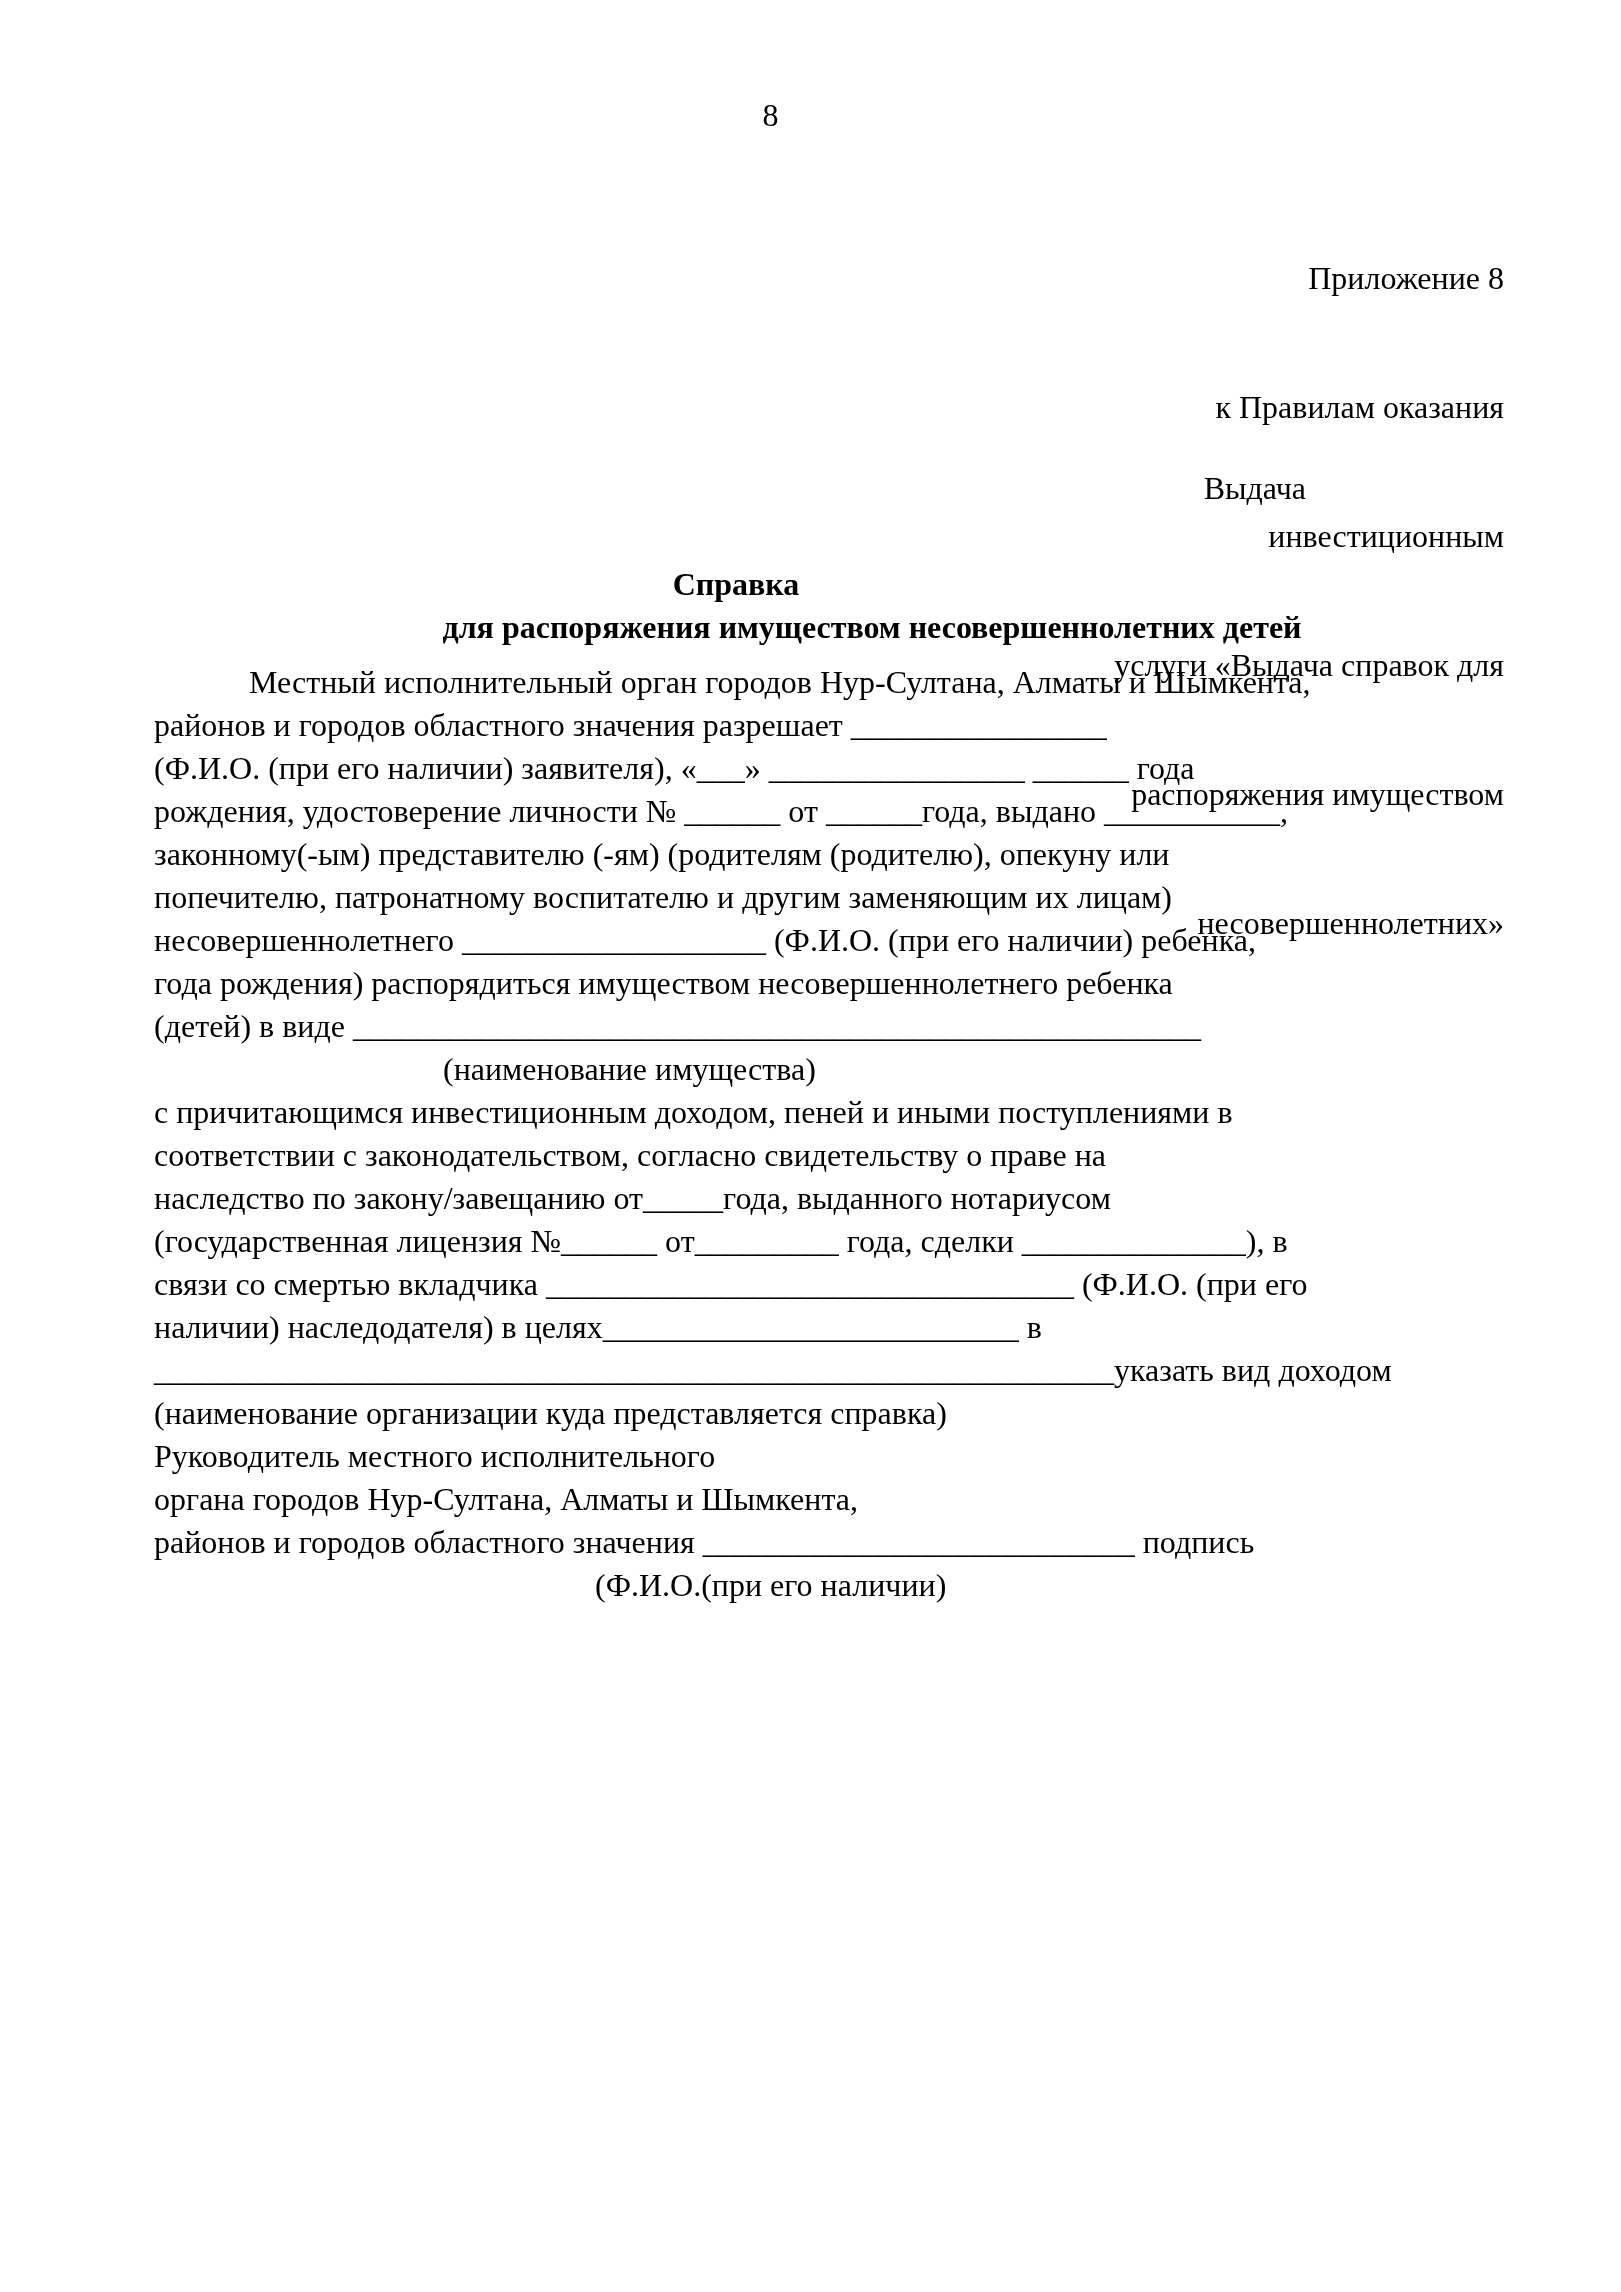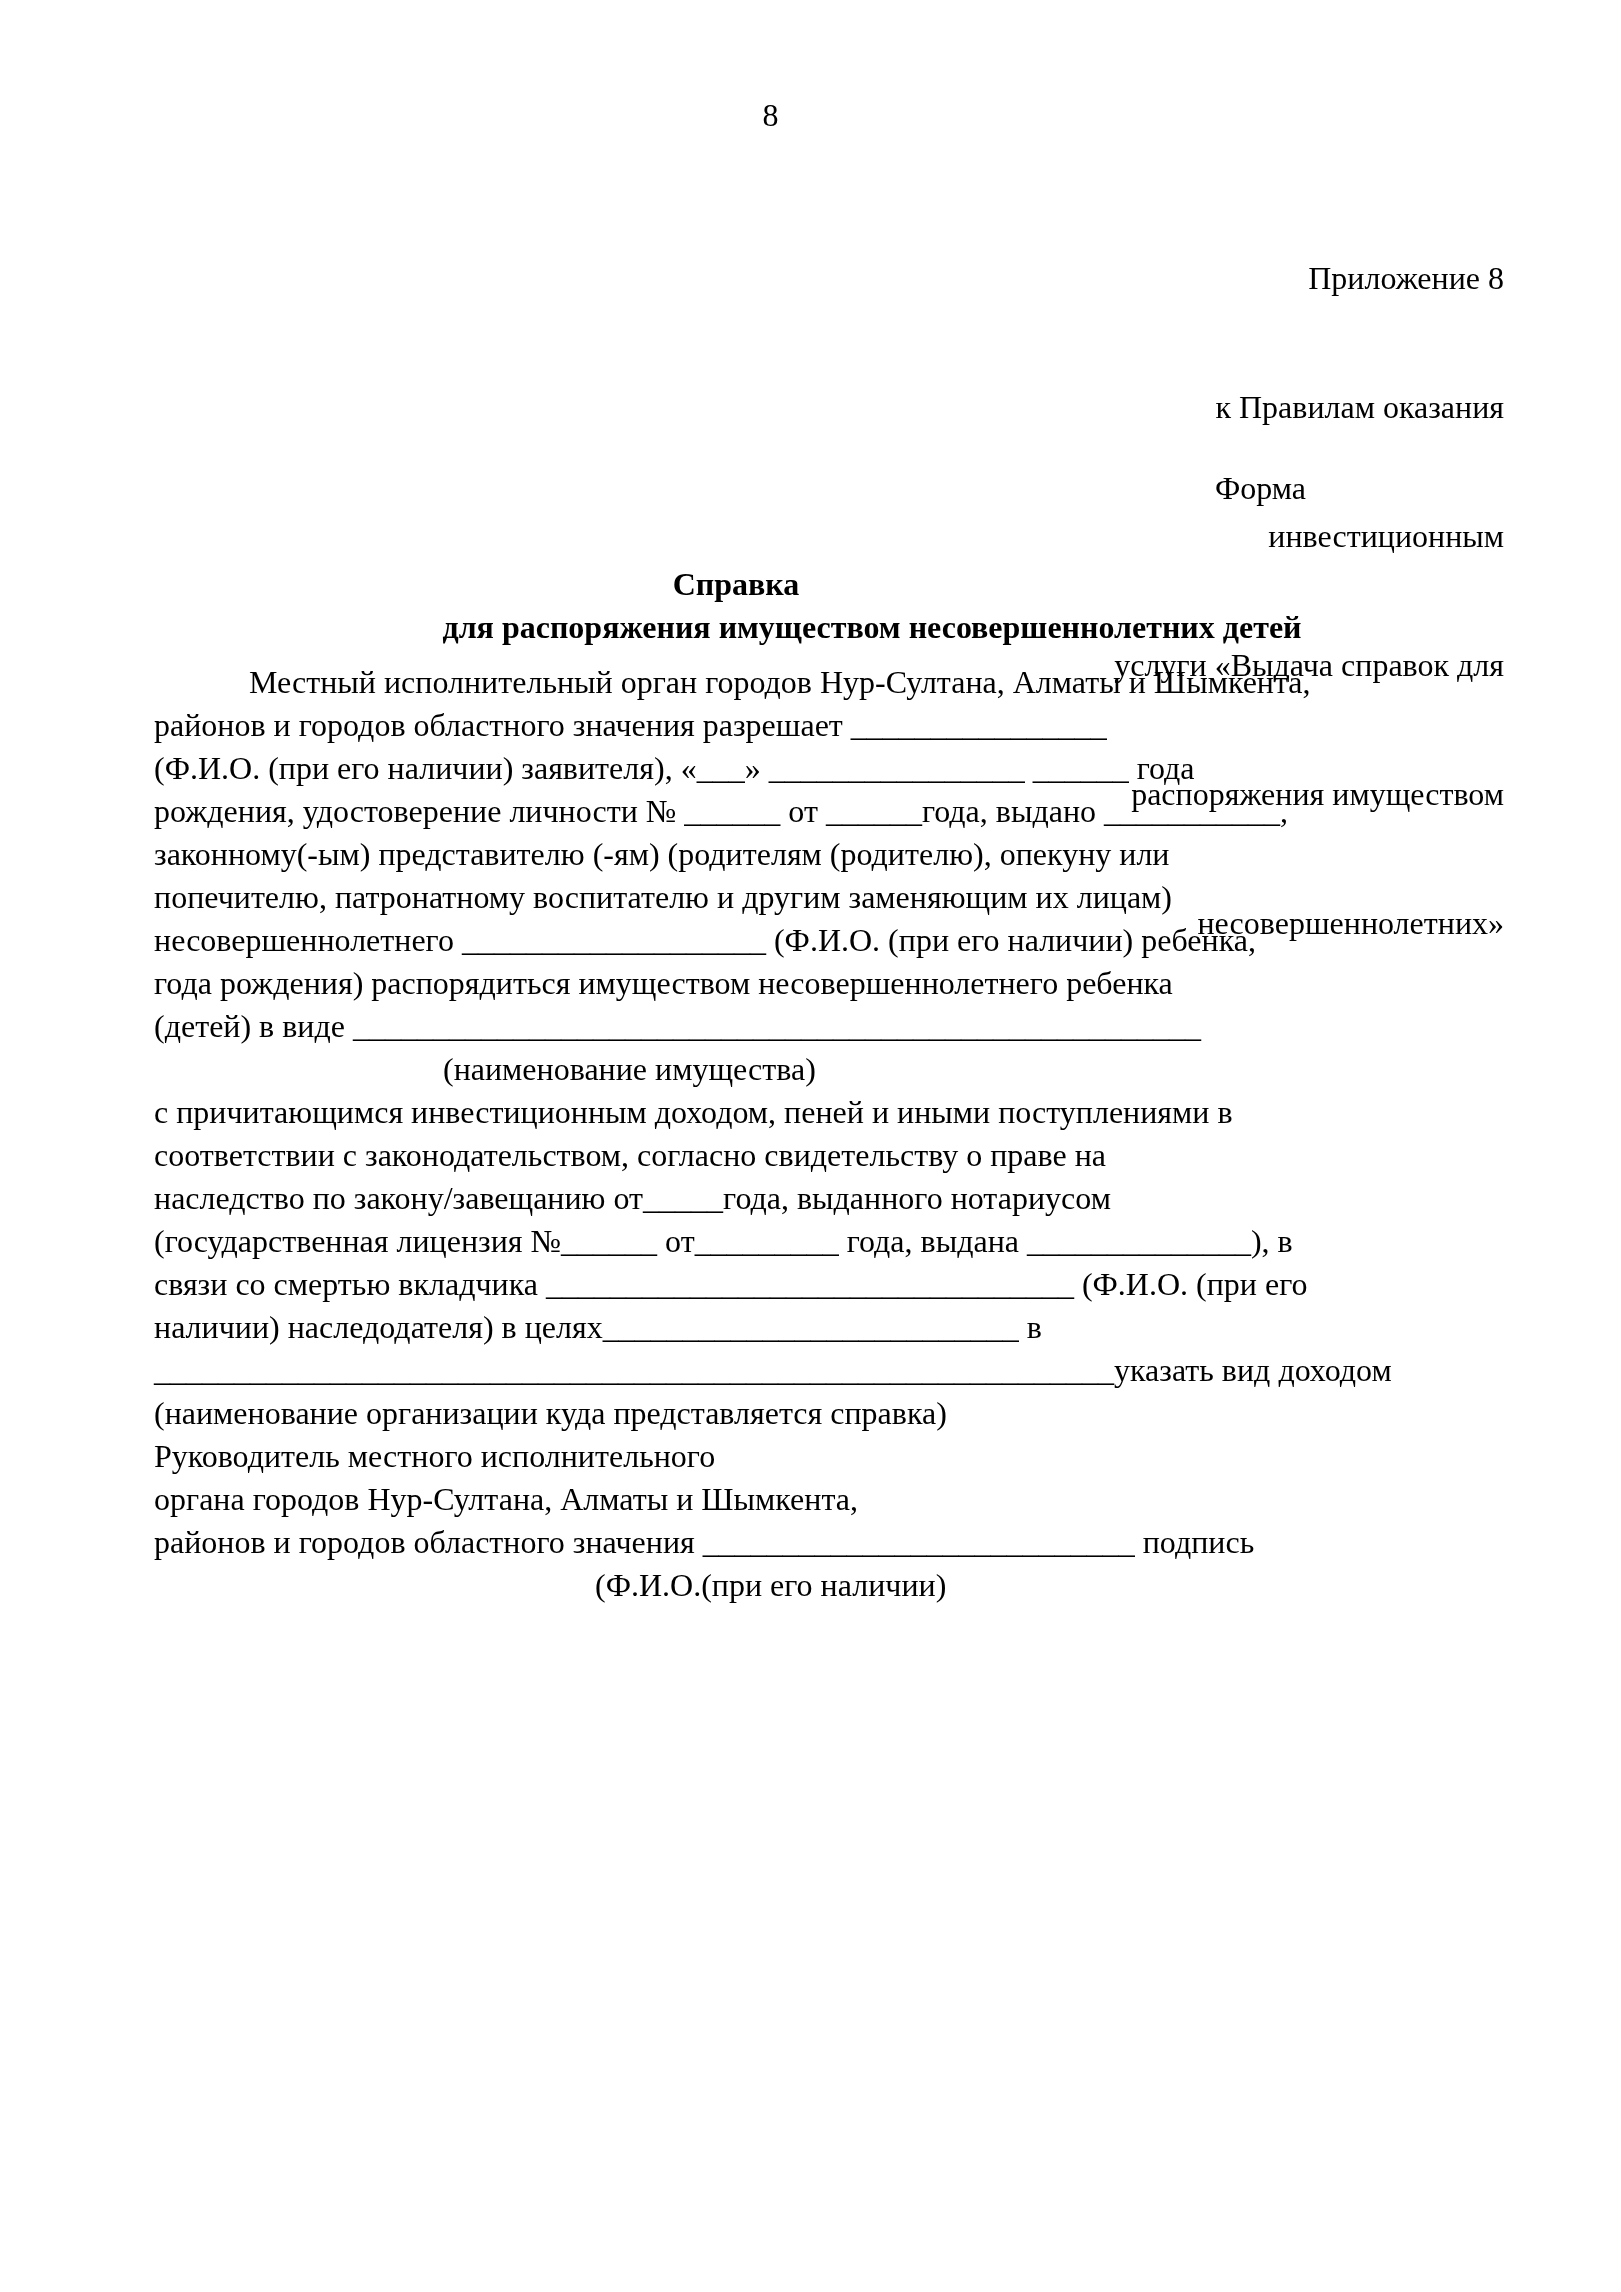--- a/index.html
+++ b/index.html
@@ -88,41 +88,41 @@
 
   <div class="appendix-block">
     <div class="appendix-line">Приложение 8</div>
     <div class="appendix-line">к Правилам оказания</div>
     <div class="appendix-line">инвестиционным</div>
     <div class="appendix-line">услуги «Выдача справок для</div>
     <div class="appendix-line">распоряжения имуществом</div>
     <div class="appendix-line">несовершеннолетних»</div>
   </div>
 
-  <div class="form-type-label">Форма</div>
+  <div class="form-type-label">Выдача</div>
 
   <div class="title-line-1">Справка</div>
 
   <div class="title-line-2">для распоряжения имуществом несовершеннолетних детей</div>
 
   <div class="document-body">
     <div class="body-line indent-first">Местный исполнительный орган городов Нур-Султана, Алматы и Шымкента,</div>
     <div class="body-line">районов и городов областного значения разрешает ________________</div>
     <div class="body-line">(Ф.И.О. (при его наличии) заявителя), «___» ________________ ______ года</div>
     <div class="body-line">рождения, удостоверение личности № ______ от ______года, выдано ___________,</div>
     <div class="body-line">законному(-ым) представителю (-ям) (родителям (родителю), опекуну или</div>
     <div class="body-line">попечителю, патронатному воспитателю и другим заменяющим их лицам)</div>
     <div class="body-line">несовершеннолетнего ___________________ (Ф.И.О. (при его наличии) ребенка,</div>
     <div class="body-line">года рождения) распорядиться имуществом несовершеннолетнего ребенка</div>
     <div class="body-line">(детей) в виде _____________________________________________________</div>
     <div class="body-line indent-property-label">(наименование имущества)</div>
     <div class="body-line">с причитающимся инвестиционным доходом, пеней и иными поступлениями в</div>
     <div class="body-line">соответствии с законодательством, согласно свидетельству о праве на</div>
     <div class="body-line">наследство по закону/завещанию от_____года, выданного нотариусом</div>
-    <div class="body-line">(государственная лицензия №______ от_________ года, выдана ______________), в</div>
+    <div class="body-line">(государственная лицензия №______ от_________ года, сделки ______________), в</div>
     <div class="body-line">связи со смертью вкладчика _________________________________ (Ф.И.О. (при его</div>
     <div class="body-line">наличии) наследодателя) в целях__________________________ в</div>
     <div class="body-line">____________________________________________________________указать вид доходом</div>
     <div class="body-line">(наименование организации куда представляется справка)</div>
     <div class="body-line">Руководитель местного исполнительного</div>
     <div class="body-line">органа городов Нур-Султана, Алматы и Шымкента,</div>
     <div class="body-line">районов и городов областного значения ___________________________ подпись</div>
     <div class="body-line indent-fio-label">(Ф.И.О.(при его наличии)</div>
   </div>
 

